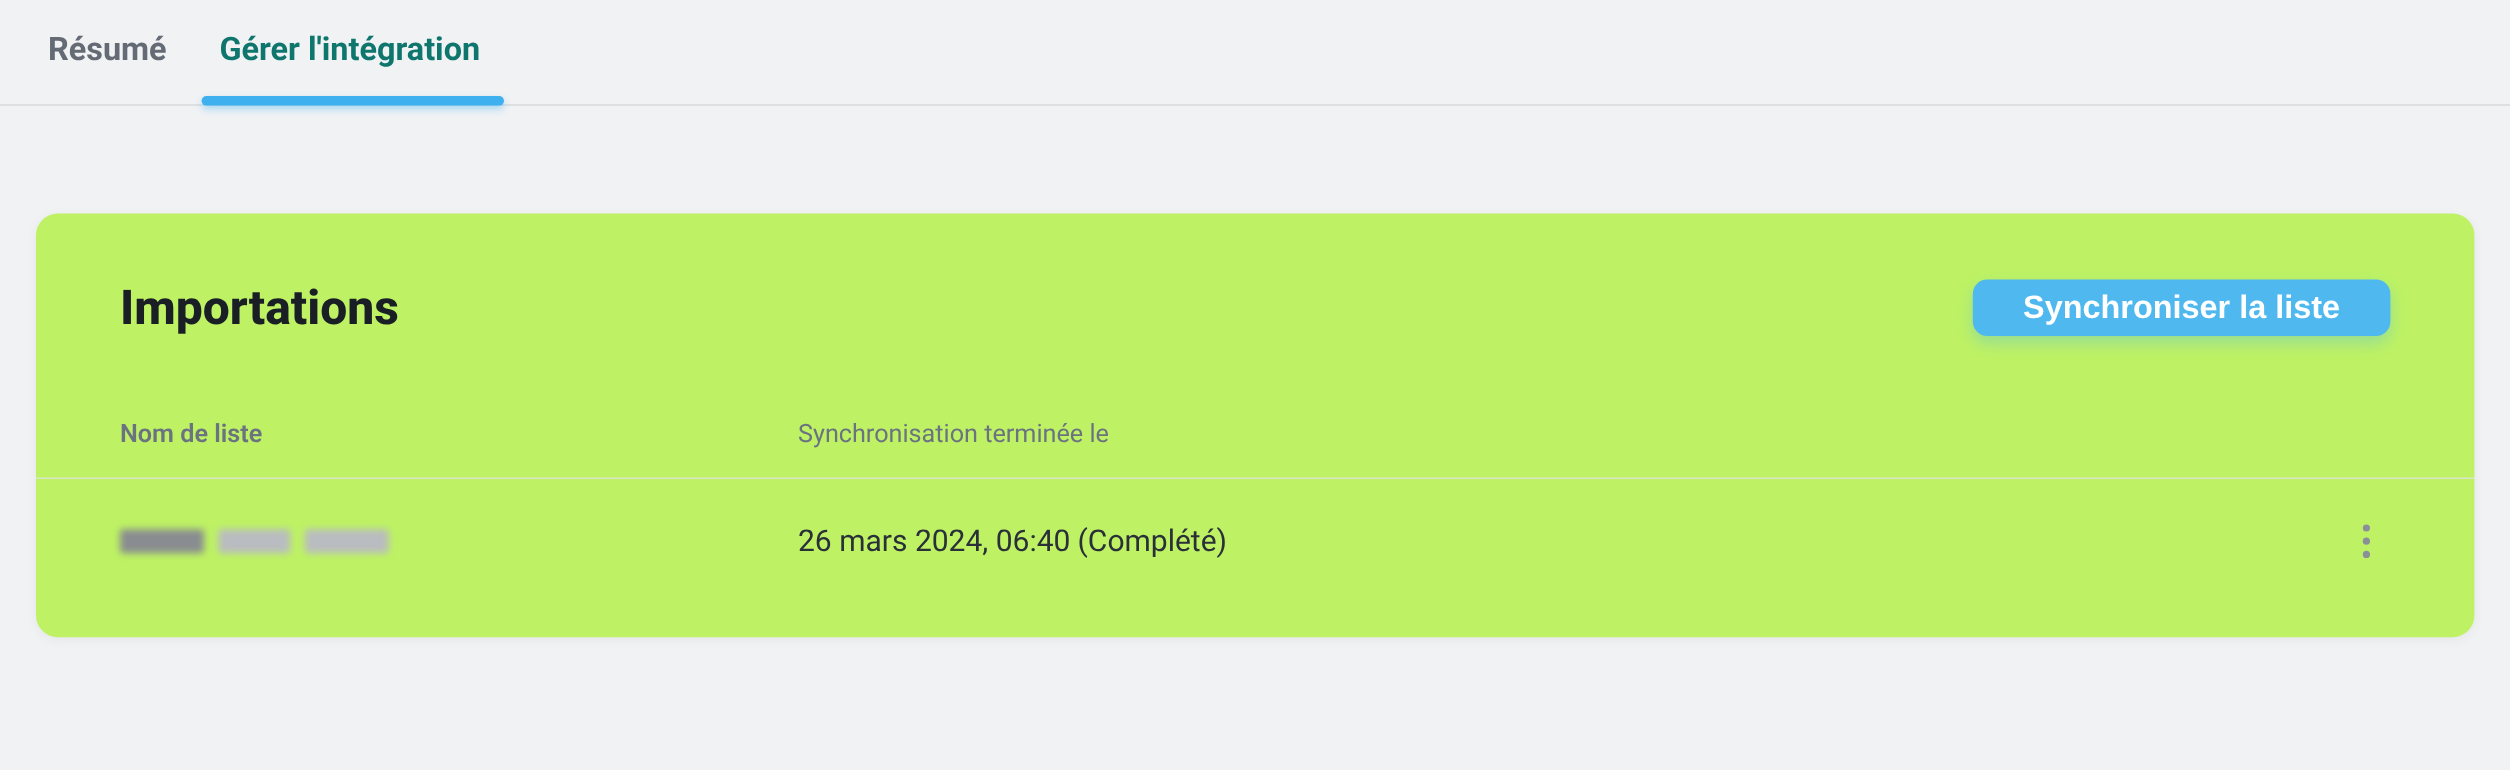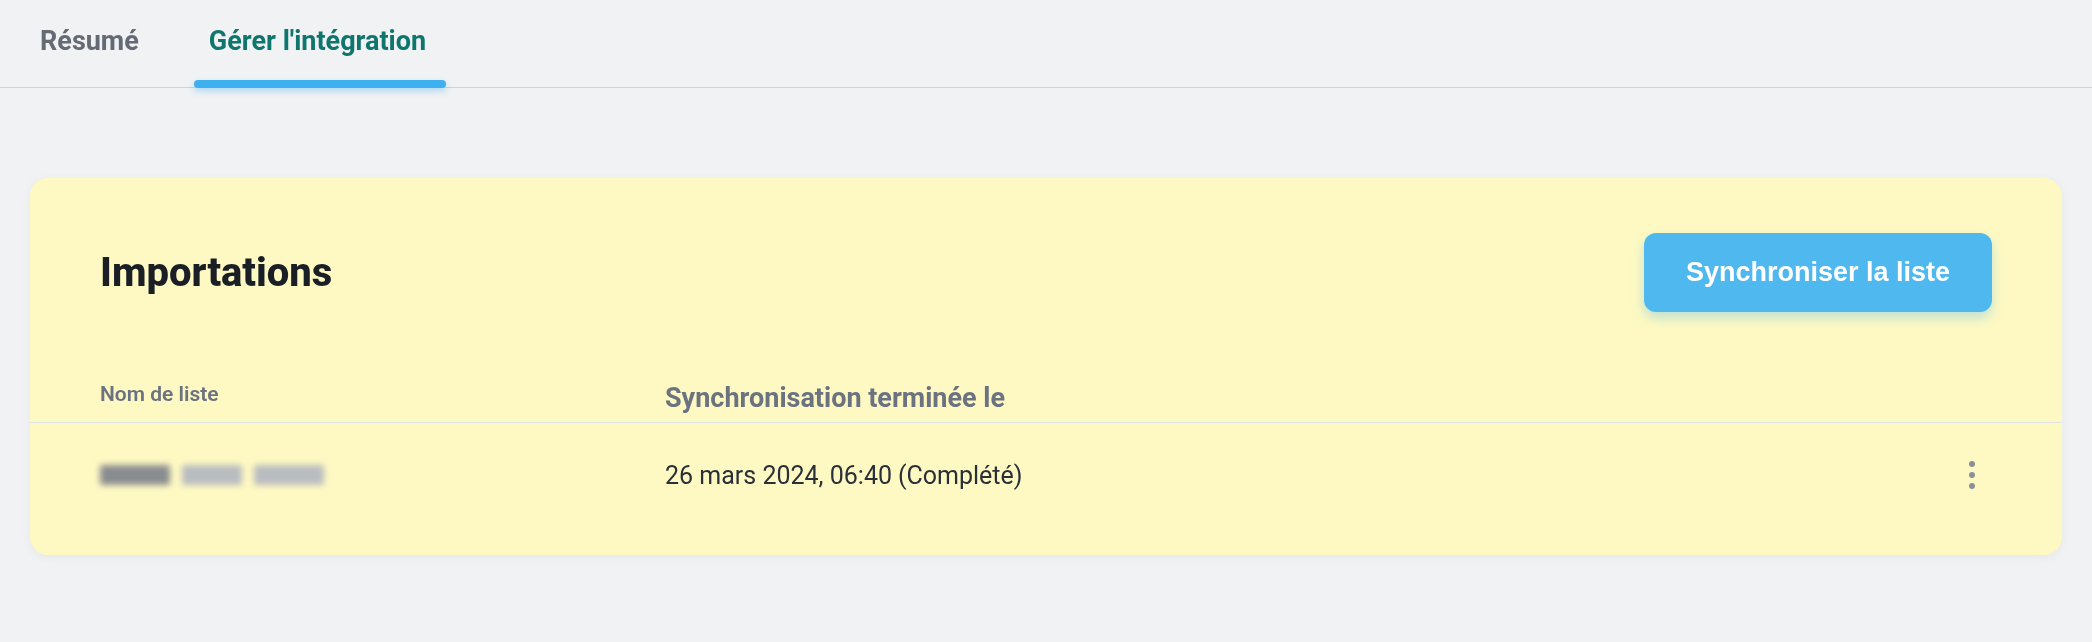--- a/index.html
+++ b/index.html
@@ -12,21 +12,21 @@
       background: #f0f2f4;
       width: 2092px;
       height: 642px;
       overflow: hidden;
     }
     .tabs-container {
       display: flex;
       align-items: center;
       border-bottom: 1px solid #d0d4d8;
       padding: 0 30px;
-      gap: 50px;
+      gap: 24px;
       background: #f0f2f4;
     }
     .tab {
       padding: 25px 10px 30px 10px;
       font-size: 27px;
       font-weight: 700;
       color: #646b74;
       cursor: pointer;
       position: relative;
     }
@@ -39,21 +39,21 @@
       bottom: -1px;
       left: -5px;
       right: -10px;
       height: 8px;
       background: #3eb0ef;
       border-radius: 4px;
       box-shadow: 0 3px 6px rgba(62, 176, 239, 0.4);
     }
     .card {
       margin: 90px 30px 0 30px;
-      background: #fef9c3;
+      background: #bef264;
       border-radius: 18px;
       box-shadow: 0 2px 10px rgba(0,0,0,0.05);
       padding: 55px 0 60px 0;
     }
     .card-header {
       display: flex;
       justify-content: space-between;
       align-items: center;
       padding: 0 70px 0 70px;
       margin-bottom: 70px;
@@ -61,41 +61,41 @@
     .card-title {
       font-size: 40px;
       font-weight: 800;
       color: #1a1f26;
     }
     .sync-button {
       background: #4fb8ef;
       color: #ffffff;
       border: none;
       border-radius: 12px;
-      padding: 24px 42px;
+      padding: 8px 42px;
       font-size: 27px;
       font-weight: 700;
       cursor: pointer;
       box-shadow: 0 6px 12px rgba(79, 184, 239, 0.35);
     }
     .table-header {
       display: flex;
-      padding: 0 70px 8px 70px;
+      padding: 0 70px 24px 70px;
       border-bottom: 1px solid #e0e3e7;
     }
     .col-name {
       width: 565px;
       font-size: 21px;
       font-weight: 600;
       color: #6b7280;
     }
     .col-sync {
       flex: 1;
-      font-size: 27px;
-      font-weight: 700;
+      font-size: 21px;
+      font-weight: 400;
       color: #6b7280;
     }
     .table-row {
       display: flex;
       align-items: center;
       padding: 32px 70px 0 70px;
     }
     .row-name {
       width: 565px;
       display: flex;

